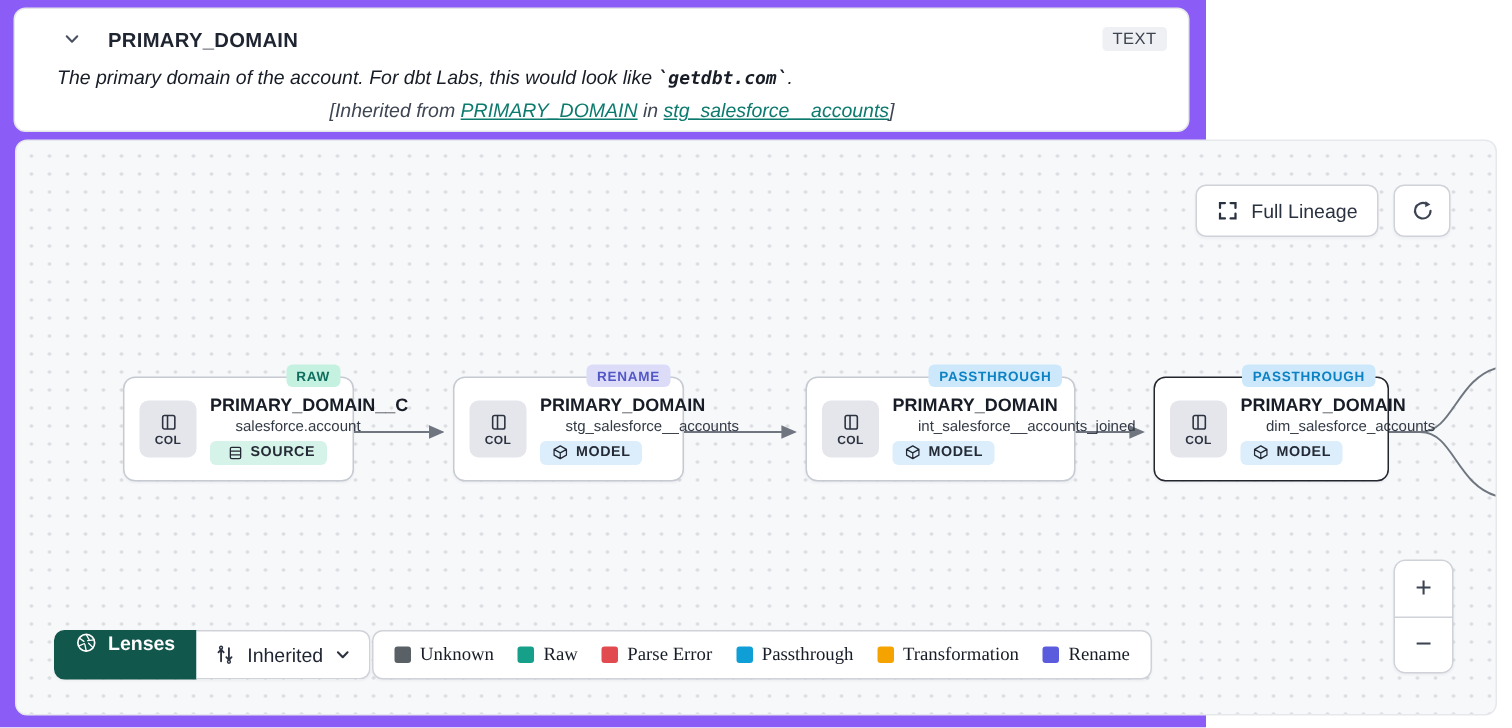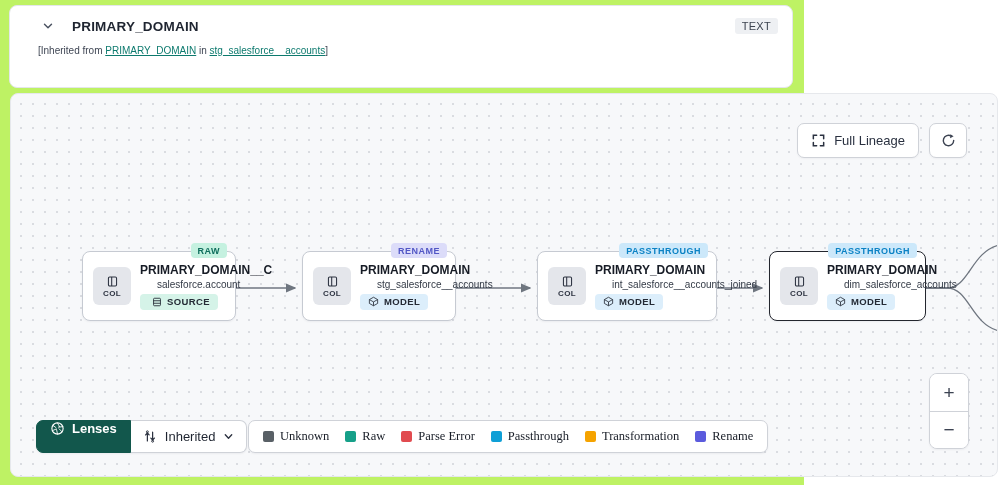--- a/index.html
+++ b/index.html
@@ -1,32 +1,32 @@
 <!DOCTYPE html>
 <html><head>
 <meta charset="utf-8">
 <style>
   * { margin:0; padding:0; box-sizing:border-box; }
   html,body { width:1008px; height:485px; background:#fff; overflow:hidden;
     font-family:"Liberation Sans", sans-serif; color:#1e2430; }
-  .stage { position:relative; width:804px; height:485px; background:#bef264; }
+  .stage { position:relative; width:804px; height:485px; background:#8b5cf6; }
 
   
   .header-card { position:absolute; left:9px; top:5px; right:11px; height:83px;
     background:#fff; border:1px solid #e4e6ea; border-radius:8px; padding:8px 14px 8px 14px; }
   .header-row { display:flex; align-items:center; height:24px; }
   .chev-btn { display:inline-flex; align-items:center; justify-content:center;
     width:20px; height:20px; margin-left:14px; cursor:pointer; background:none; border:none; }
   .hdr-title { font-size:13.5px; font-weight:700; margin-left:14px; letter-spacing:.2px; }
   .hdr-spacer { flex:1; }
   .type-badge { background:#eef0f3; color:#3d4450; font-size:11px; font-weight:500;
     padding:2px 7px; border-radius:3px; letter-spacing:.3px; }
   .hdr-desc { font-style:italic; font-size:13px; margin:6px 0 0 14px; color:#171c26; }
   .hdr-desc code { font-family:"DejaVu Sans Mono", monospace; font-weight:700; font-size:12px; }
-  .hdr-inherit { font-size:10px; margin:7px 0 0 14px; color:#3f4654; }
+  .hdr-inherit { font-style:italic; font-size:13px; margin:7px 0 0 14px; color:#3f4654;text-align:center; }
   .hdr-inherit a { color:#0d7a6e; text-decoration:underline; cursor:pointer; }
 
   
   .canvas { position:absolute; left:10px; top:93px; width:988px; height:384px;
     background:#f7f8fa; border:1px solid #e6e8ec; border-radius:8px;
     background-image:radial-gradient(#dadce1 1px, transparent 1.2px);
     background-size:12px 12px; background-position:4px 4px; overflow:hidden; }
 
   .edges { position:absolute; left:0; top:0; pointer-events:none; }
 
@@ -96,20 +96,23 @@
     <div class="header-row">
       <button class="chev-btn">
         <svg class="icon" width="12" height="12" viewBox="0 0 12 12">
             <polyline points="2.5,4.2 6,7.8 9.5,4.2" fill="none" stroke="#4a5160" stroke-width="1.4" stroke-linecap="round" stroke-linejoin="round"></polyline>
           </svg>
       </button>
       <span class="hdr-title">PRIMARY_DOMAIN</span>
       <span class="hdr-spacer"></span>
       <span class="type-badge">TEXT</span>
     </div>
+    <div class="hdr-desc">
+      <span>The primary domain of the account. For dbt Labs, this would look like </span><code>`getdbt.com`</code><span>.</span>
+    </div>
     <div class="hdr-inherit">
       <span>[Inherited from </span><a>PRIMARY_DOMAIN</a><span> in </span><a>stg_salesforce__accounts</a><span>]</span>
     </div>
   </div>
 
   <div class="canvas">
 
     <svg class="edges" width="988" height="384" viewBox="0 0 988 384">
       <defs>
         <marker id="arr" markerWidth="8" markerHeight="7" refX="7" refY="3.5" orient="auto">

